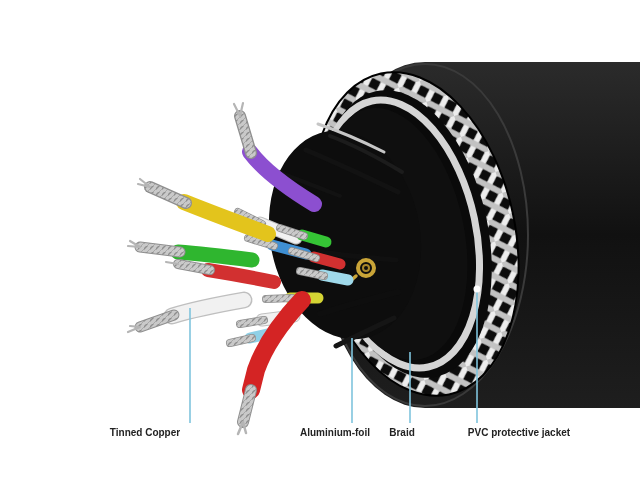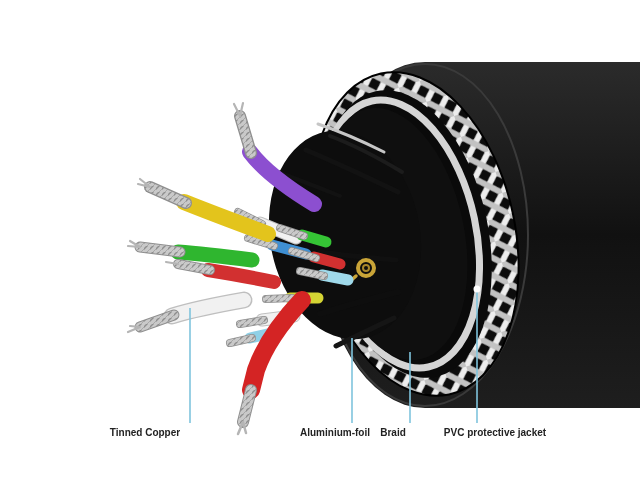--- a/index.html
+++ b/index.html
@@ -139,16 +139,16 @@
     <line x1="190" y1="308" x2="190" y2="423" stroke="#7fc4dd" stroke-width="1.6"></line>
     <line x1="352" y1="338" x2="352" y2="423" stroke="#7fc4dd" stroke-width="1.6"></line>
     <line x1="410" y1="352" x2="410" y2="423" stroke="#7fc4dd" stroke-width="1.6"></line>
     <line x1="477" y1="292" x2="477" y2="423" stroke="#7fc4dd" stroke-width="1.6"></line>
     <circle cx="477" cy="289" r="3.5" fill="#ffffff"></circle>
   </g>
 </svg>
 
   <div class="label" style="left:145px">Tinned Copper</div>
   <div class="label" style="left:335px">Aluminium-foil</div>
-  <div class="label" style="left:393px">Braid</div>
-  <div class="label" style="left:495px">PVC protective jacket</div>
+  <div class="label" style="left:402px">Braid</div>
+  <div class="label" style="left:519px">PVC protective jacket</div>
 
 </div>
 
 </body></html>

